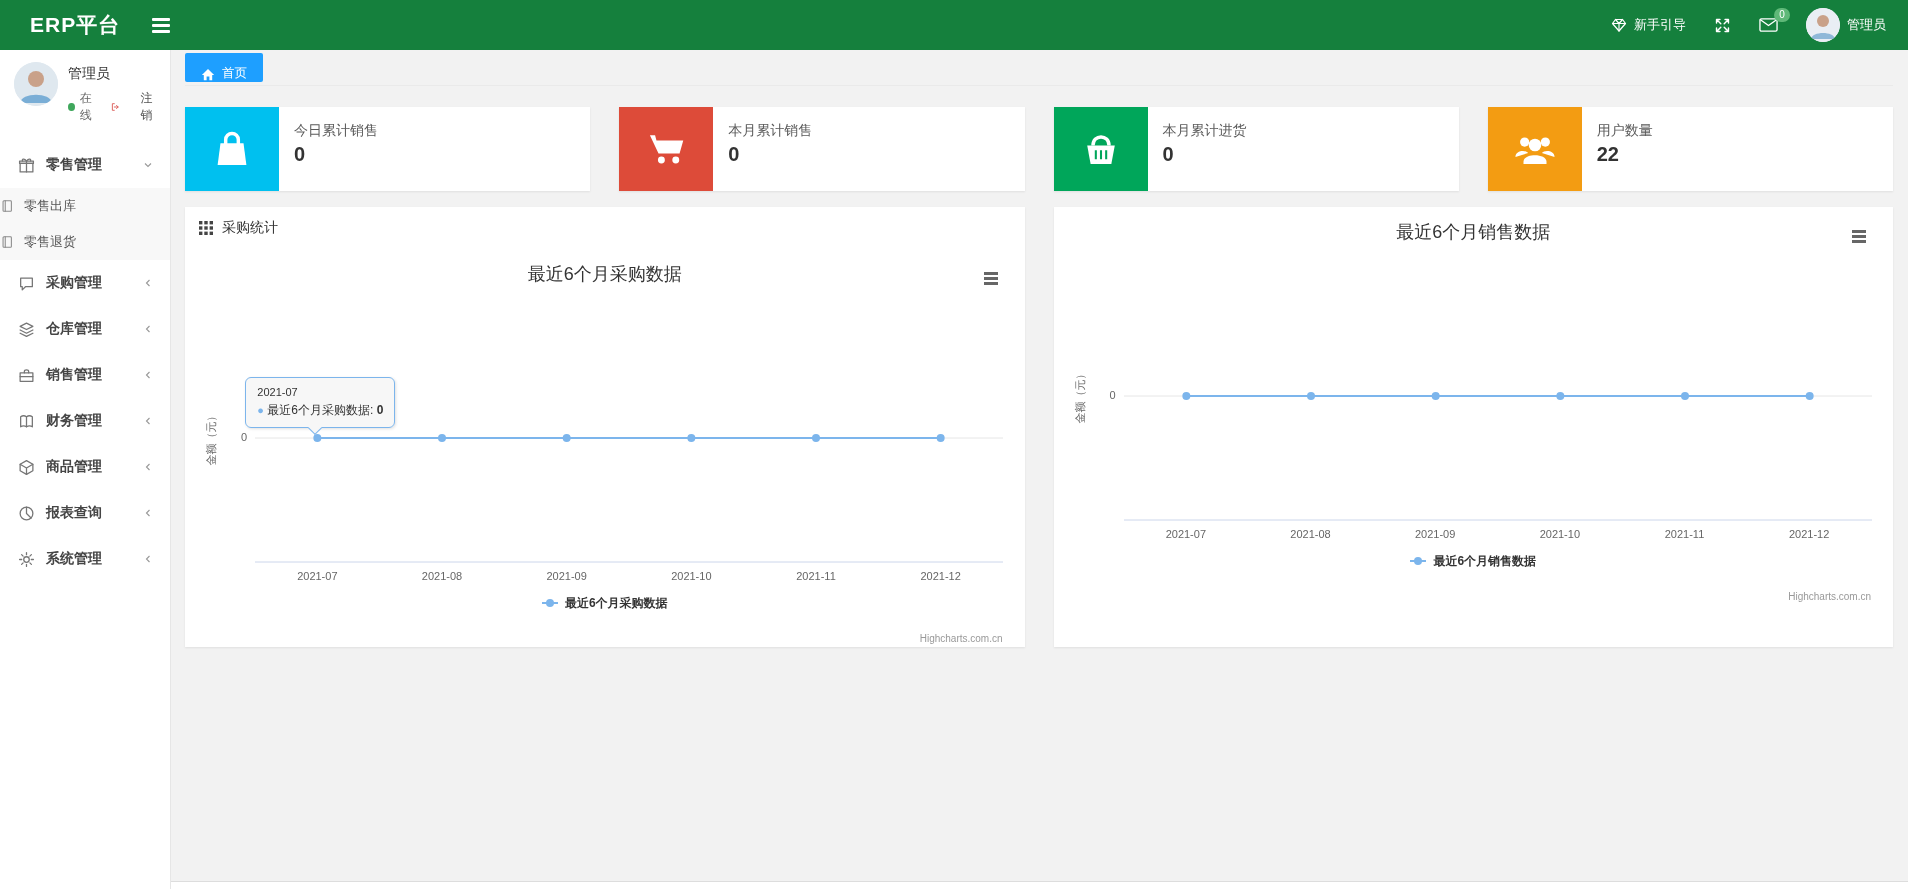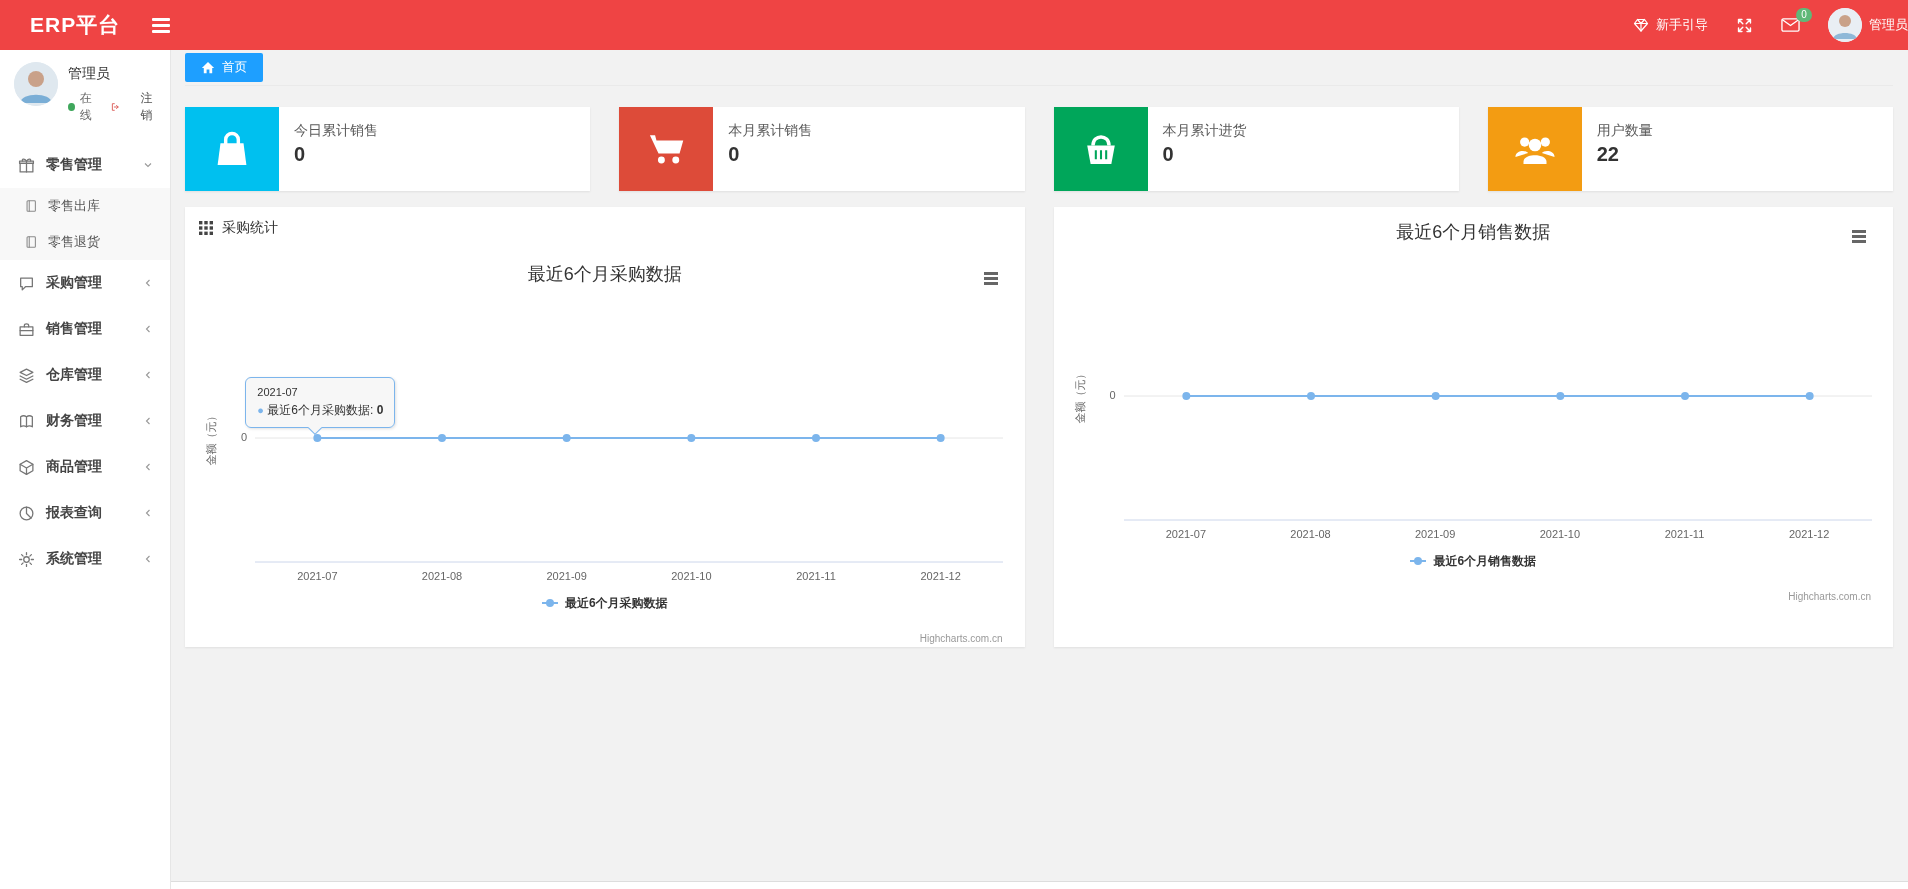--- a/index.html
+++ b/index.html
@@ -1,55 +1,55 @@
 <!DOCTYPE html>
 <html><head>
 <meta charset="utf-8">
 <style>
   * { margin:0; padding:0; box-sizing:border-box; }
   html,body { width:1908px; height:889px; overflow:hidden; }
   body { font-family:"Liberation Sans","DejaVu Sans",sans-serif; background:#f2f2f2; color:#333; }
   .app { position:relative; width:1908px; height:889px; }
 
   
-  .navbar { position:absolute; top:0; left:0; right:0; height:50px; background:#ef4444; display:flex; align-items:center; justify-content:space-between; color:#fff; z-index:20; }
+  .navbar { position:absolute; top:0; left:0; right:0; height:50px; background:#15803d; display:flex; align-items:center; justify-content:space-between; color:#fff; z-index:20; }
   .nav-left { display:flex; align-items:center; padding-left:30px; }
   .brand { font-size:21px; font-weight:bold; letter-spacing:1px; }
   .nav-burger { margin-left:28px; cursor:pointer; display:flex; flex-direction:column; gap:3px; padding:4px; }
   .nav-burger i { width:18px; height:3px; background:#fff; border-radius:1px; }
-  .nav-right { display:flex; align-items:center; gap:28px; font-size:13px; }
+  .nav-right { display:flex; align-items:center; gap:28px; padding-right:22px; font-size:13px; }
   .nav-item { display:flex; align-items:center; gap:7px; cursor:pointer; }
   .mail-wrap { position:relative; }
   .badge { position:absolute; top:-9px; right:-12px; background:#5FB878; color:#fff; font-size:10px; line-height:14px; min-width:16px; text-align:center; border-radius:7px; padding:0 3px; }
   .nav-avatar { width:34px; height:34px; border-radius:50%; background:#e9eef4; overflow:hidden; display:flex; align-items:center; justify-content:center; }
 
   
   .sidebar { position:absolute; top:50px; left:0; bottom:0; width:171px; background:#fff; border-right:1px solid #e6e6e6; z-index:10; }
   .user-block { display:flex; padding:12px 12px 10px 14px; gap:10px; }
   .user-avatar { width:44px; height:44px; border-radius:50%; background:#dfe8ef; overflow:hidden; flex:none; }
   .user-meta { padding-top:3px; }
   .user-name { font-size:14px; color:#333; }
   .user-status { margin-top:7px; font-size:12px; color:#666; display:flex; align-items:center; gap:5px; }
   .dot { width:8px; height:8px; border-radius:50%; background:#3fa75c; display:inline-block; }
   .logout { display:inline-flex; align-items:center; gap:21px; margin-left:6px; cursor:pointer; color:#555; }
   .menu { margin-top:8px; }
   .menu-item { height:46px; display:flex; align-items:center; padding:0 16px 0 18px; cursor:pointer; color:#454545; }
   .menu-item .mi-icon { width:17px; height:17px; color:#767676; flex:none; display:flex; }
   .menu-item .mi-label { margin-left:11px; font-size:14px; font-weight:bold; flex:1; }
   .menu-item .mi-caret { color:#999; display:flex; }
   .submenu { background:#f8f8f8; }
-  .submenu-item { height:36px; display:flex; align-items:center; padding-left:24px; cursor:pointer; color:#555; }
+  .submenu-item { height:36px; display:flex; align-items:center; cursor:pointer; color:#555; }
   .submenu-item .mi-icon { width:14px; height:14px; color:#8a8a8a; display:flex; }
   .submenu-item .mi-label { margin-left:10px; font-size:13px; }
   svg.ic { width:100%; height:100%; fill:none; stroke:currentColor; stroke-width:1.2; stroke-linecap:round; stroke-linejoin:round; }
 
   
   .main { position:absolute; top:50px; left:171px; right:0; bottom:0; padding:0 15px 0 14px; }
   .tabstrip { height:36px; display:flex; align-items:center; border-bottom:1px solid #eaeaea; }
-  .tab { display:inline-flex; align-items:center; gap:7px; background:#1E9FFF; color:#fff; font-size:12.5px; height:29px; padding:0 16px; border-radius:2px; cursor:pointer; }
+  .tab { display:inline-flex; align-items:flex-end; gap:7px; background:#1E9FFF; color:#fff; font-size:12.5px; height:29px; padding:0 16px; border-radius:2px; cursor:pointer; }
   .tab .home-ic { width:14px; height:14px; display:flex; }
 
   .cards { display:flex; gap:29px; margin-top:21px; }
   .card { flex:1; height:84px; background:#fff; box-shadow:0 1px 2px rgba(0,0,0,.08); display:flex; }
   .card-icon { width:94px; height:84px; flex:none; display:flex; align-items:center; justify-content:center; }
   .card-icon svg { width:46px; height:46px; }
   .card-body { padding:15px 0 16px 15px; }
   .card-label { font-size:14px; color:#5a5a5a; }
   .card-value { font-size:20px; font-weight:bold; color:#333; margin-top:3px; }
 
@@ -204,40 +204,40 @@
         <span class="mi-caret">
             <svg width="12" height="12" viewBox="0 0 16 16" style="fill:none;stroke:#999;stroke-width:1.5">
               <path d="m10 4-4 4 4 4"></path>
             </svg>
           </span>
       </div>
 
       <div class="menu-item">
         <span class="mi-icon">
             <svg class="ic" viewBox="0 0 16 16">
+              <path d="m8 2 6 3-6 3-6-3z"></path>
+              <path d="m2 8.5 6 3 6-3M2 11.5l6 3 6-3"></path>
+            </svg>
+          </span>
+        <span class="mi-label">仓库管理</span>
+        <span class="mi-caret">
+            <svg width="12" height="12" viewBox="0 0 16 16" style="fill:none;stroke:#999;stroke-width:1.5">
+              <path d="m10 4-4 4 4 4"></path>
+            </svg>
+          </span>
+      </div>
+
+      <div class="menu-item">
+        <span class="mi-icon">
+            <svg class="ic" viewBox="0 0 16 16">
               <rect x="2" y="5.5" width="12" height="8"></rect>
               <path d="M6 5.5V4c0-1.8 4-1.8 4 0v1.5M2 9h12"></path>
             </svg>
           </span>
         <span class="mi-label">销售管理</span>
-        <span class="mi-caret">
-            <svg width="12" height="12" viewBox="0 0 16 16" style="fill:none;stroke:#999;stroke-width:1.5">
-              <path d="m10 4-4 4 4 4"></path>
-            </svg>
-          </span>
-      </div>
-
-      <div class="menu-item">
-        <span class="mi-icon">
-            <svg class="ic" viewBox="0 0 16 16">
-              <path d="m8 2 6 3-6 3-6-3z"></path>
-              <path d="m2 8.5 6 3 6-3M2 11.5l6 3 6-3"></path>
-            </svg>
-          </span>
-        <span class="mi-label">仓库管理</span>
         <span class="mi-caret">
             <svg width="12" height="12" viewBox="0 0 16 16" style="fill:none;stroke:#999;stroke-width:1.5">
               <path d="m10 4-4 4 4 4"></path>
             </svg>
           </span>
       </div>
 
       <div class="menu-item">
         <span class="mi-icon">
             <svg class="ic" viewBox="0 0 16 16">

